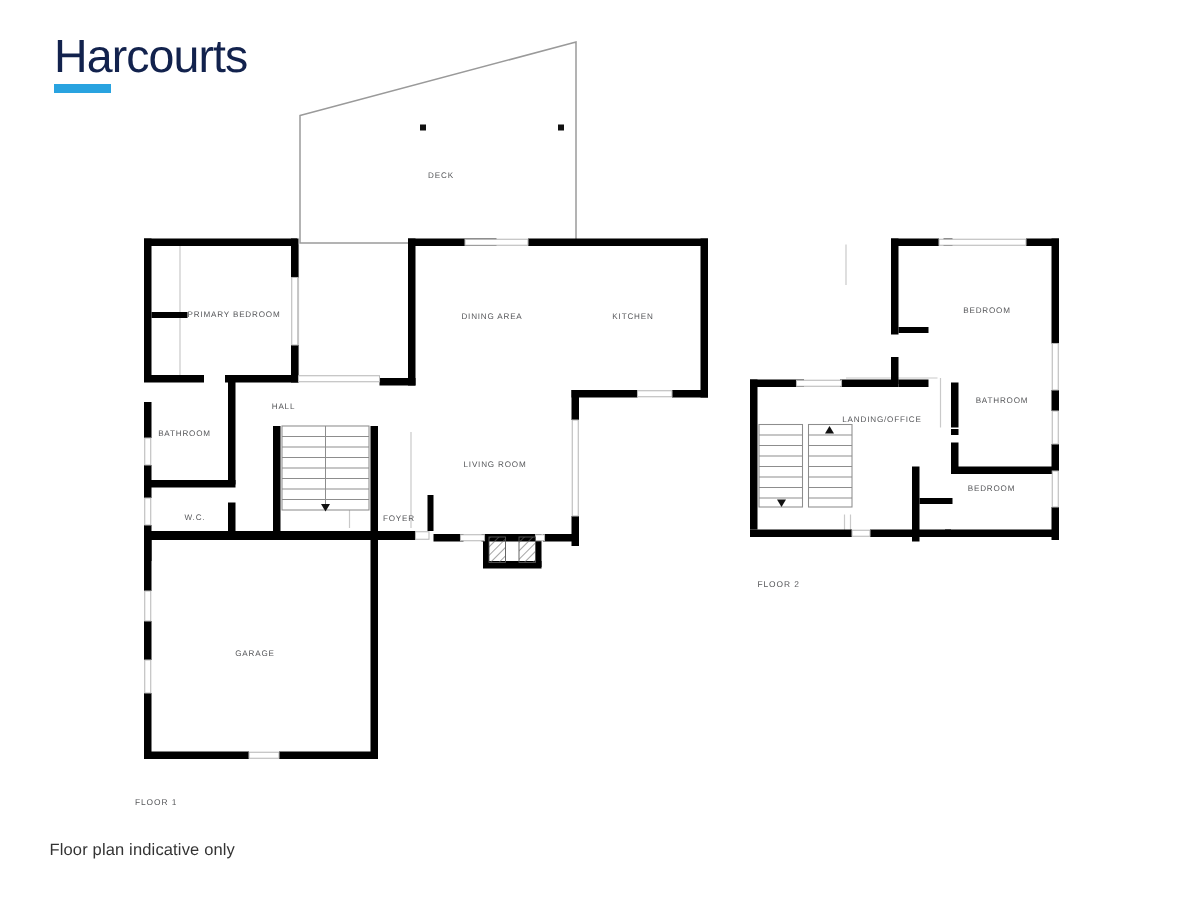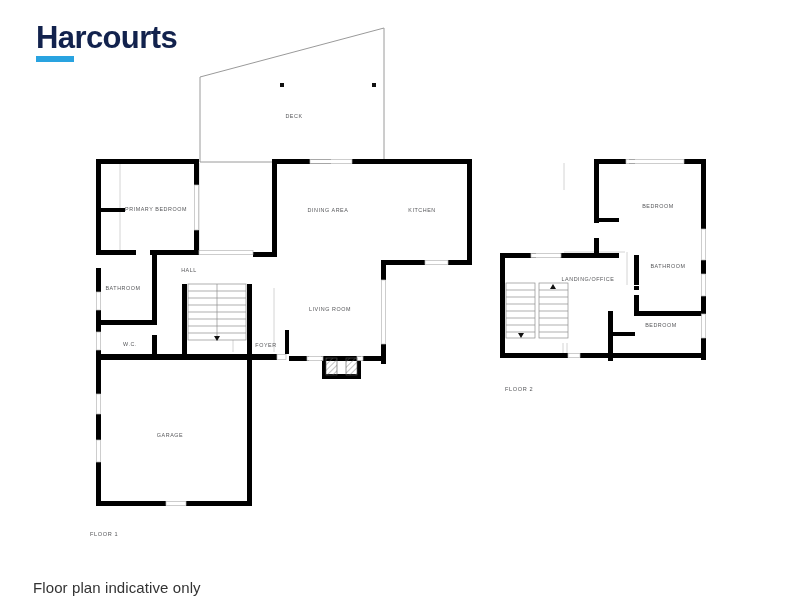--- a/index.html
+++ b/index.html
@@ -19,21 +19,21 @@
   
   #brand {
     position: absolute;
     left: 36px;
     top: 22px;
     width: 220px;
   }
   #brand-name {
     font-family: "Liberation Sans", sans-serif;
     font-size: 31px;
-    font-weight: bold;
+    font-weight: normal;
     color: #12224d;
     letter-spacing: -0.6px;
     line-height: 1;
     margin: 0;
     white-space: nowrap;
   }
   #brand-rule {
     margin-top: 3px;
     width: 38px;
     height: 6px;
@@ -47,25 +47,24 @@
     top: 0;
     width: 800px;
     height: 600px;
   }
 
   
   #footer-note {
     position: absolute;
     left: 33px;
     top: 561px;
-    font-size: 15px;
+    font-size: 11px;
     color: #333333;
     letter-spacing: 0.1px;
     white-space: nowrap;
-    margin-top: 18px;
   }
 
   
   .roomlabel {
     font-family: "Liberation Sans", sans-serif;
     font-size: 5.4px;
     fill: #56575a;
     letter-spacing: 0.55px;
     text-anchor: middle;
     dominant-baseline: middle;

